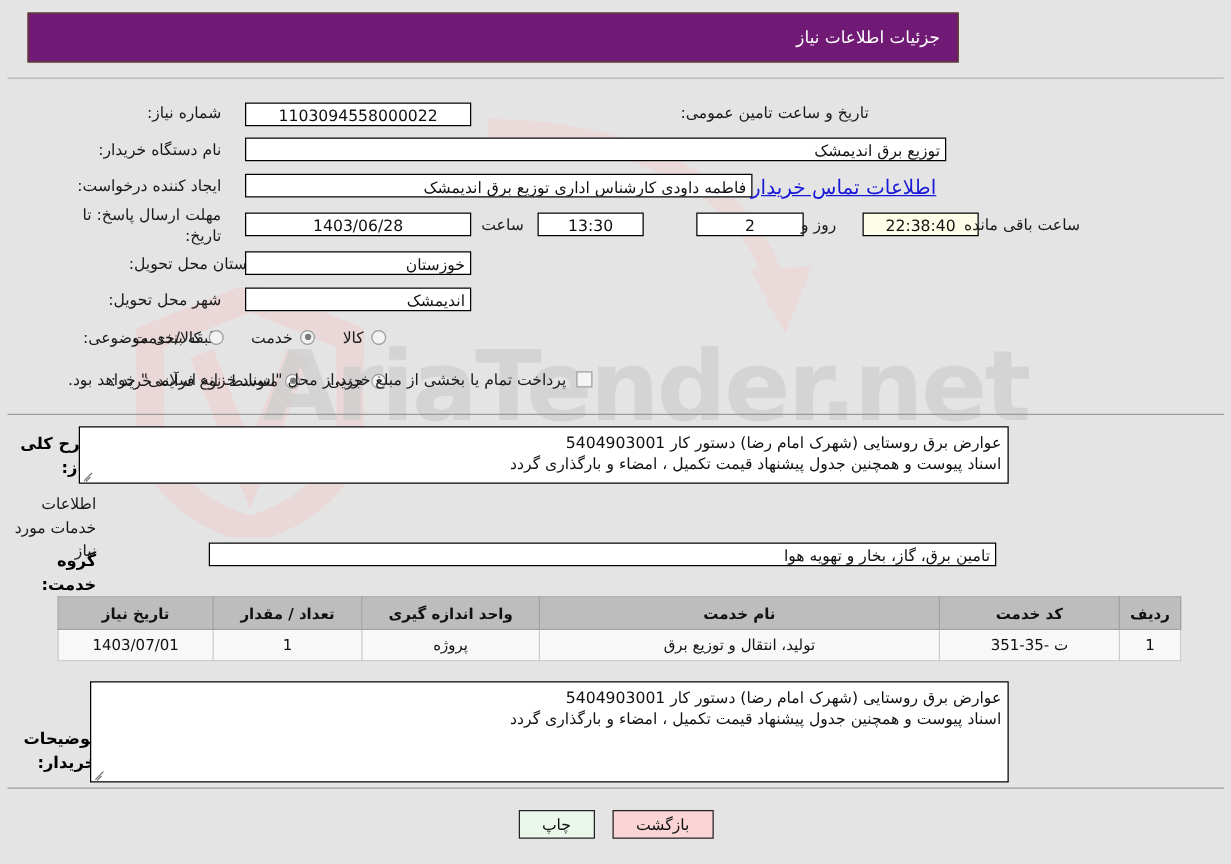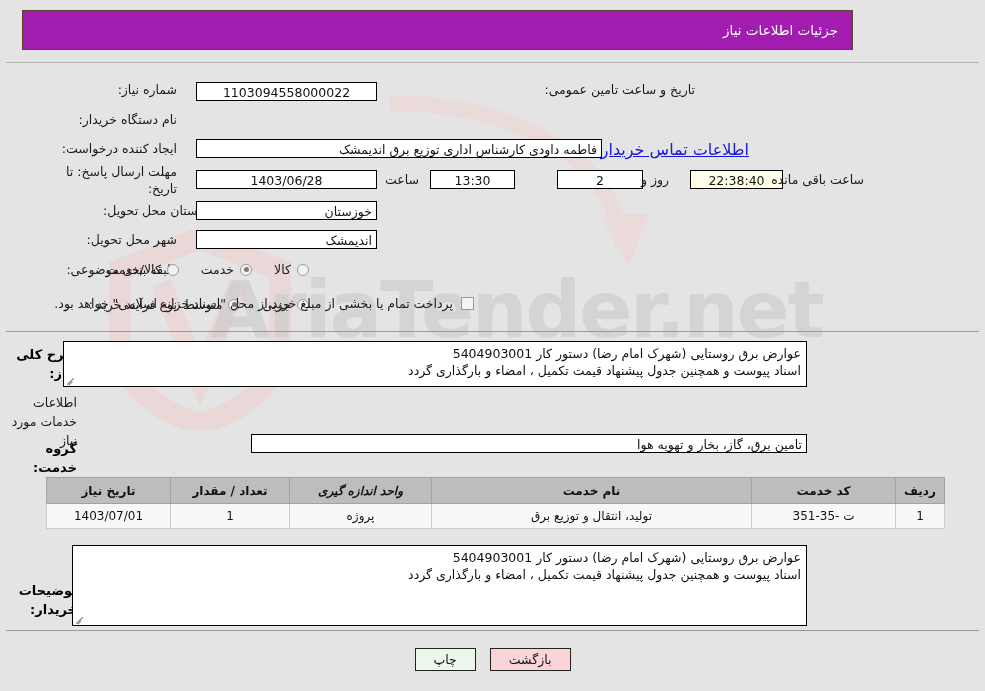--- a/index.html
+++ b/index.html
@@ -50,23 +50,23 @@
     position: absolute;
     left: 270px;
     top: -130px;
   }
 
   
   .top-header {
     position: absolute;
     left: 22px;
     top: 10px;
-    width: 831px;
+    width: 745px;
     height: 40px;
-    background: #a21caf;
+    background: #701a75;
     border: 1px solid #5b4427;
     box-sizing: border-box;
     display: flex;
     align-items: center;
     justify-content: flex-start;
     padding: 0 14px;
     z-index: 3;
   }
   .top-header .title {
     color: #ffffff;
@@ -311,20 +311,21 @@
   </div>
   <div class="fld" style="position:absolute; top:82px; right:608px; width:181px; z-index:2;">1103094558000022</div>
 
   <div class="row" style="top:82px; right:290px; z-index:2;">
     <span class="lbl">تاریخ و ساعت تامین عمومی:</span>
   </div>
 
   <div class="row" style="top:112px; right:808px; z-index:2;">
     <span class="lbl lbl-w">نام دستگاه خریدار:</span>
   </div>
+  <div class="fld right" style="position:absolute; top:110px; right:228px; width:561px; z-index:2;">توزیع برق اندیمشک</div>
 
   <div class="row" style="top:141px; right:808px; z-index:2;">
     <span class="lbl lbl-w">ایجاد کننده درخواست:</span>
   </div>
   <div class="fld right" style="position:absolute; top:139px; right:383px; width:406px; z-index:2;">فاطمه داودی کارشناس اداری توزیع برق اندیمشک</div>
   <div style="position:absolute; top:140px; right:236px; z-index:2;">
     <span class="link">اطلاعات تماس خریدار</span>
   </div>
 
   <div class="row" style="top:163px; right:808px; width:140px; z-index:2; white-space:normal;">
@@ -393,30 +394,30 @@
     <span class="grip"></span>
   </div>
 
   <div style="position:absolute; top:438px; right:908px; z-index:2;">
     <span class="bold-lbl">گروه خدمت:</span>
   </div>
 
   <div style="position:absolute; top:392px; right:908px; z-index:2;">
     <span class="section-title">اطلاعات خدمات مورد نیاز</span>
   </div>
-  <div class="fld right" style="position:absolute; top:434px; right:178px; width:556px; z-index:2;">تامین برق، گاز، بخار و تهویه هوا</div>
+  <div class="fld right" style="position:absolute; top:434px; right:188px; width:630px; z-index:2;">تامین برق، گاز، بخار و تهویه هوا</div>
 
   <div class="tbl-wrap">
     <table class="grid">
       <thead>
         <tr>
           <th style="width:40px;">ردیف</th>
           <th style="width:135px;">کد خدمت</th>
           <th>نام خدمت</th>
-          <th style="width:133px;font-style:italic;">واحد اندازه گیری</th>
+          <th style="width:133px;">واحد اندازه گیری</th>
           <th style="width:110px;">تعداد / مقدار</th>
           <th style="width:115px;">تاریخ نیاز</th>
         </tr>
       </thead>
       <tbody>
         <tr>
           <td>1</td>
           <td>ت -35-351</td>
           <td>تولید، انتقال و توزیع برق</td>
           <td>پروژه</td>

